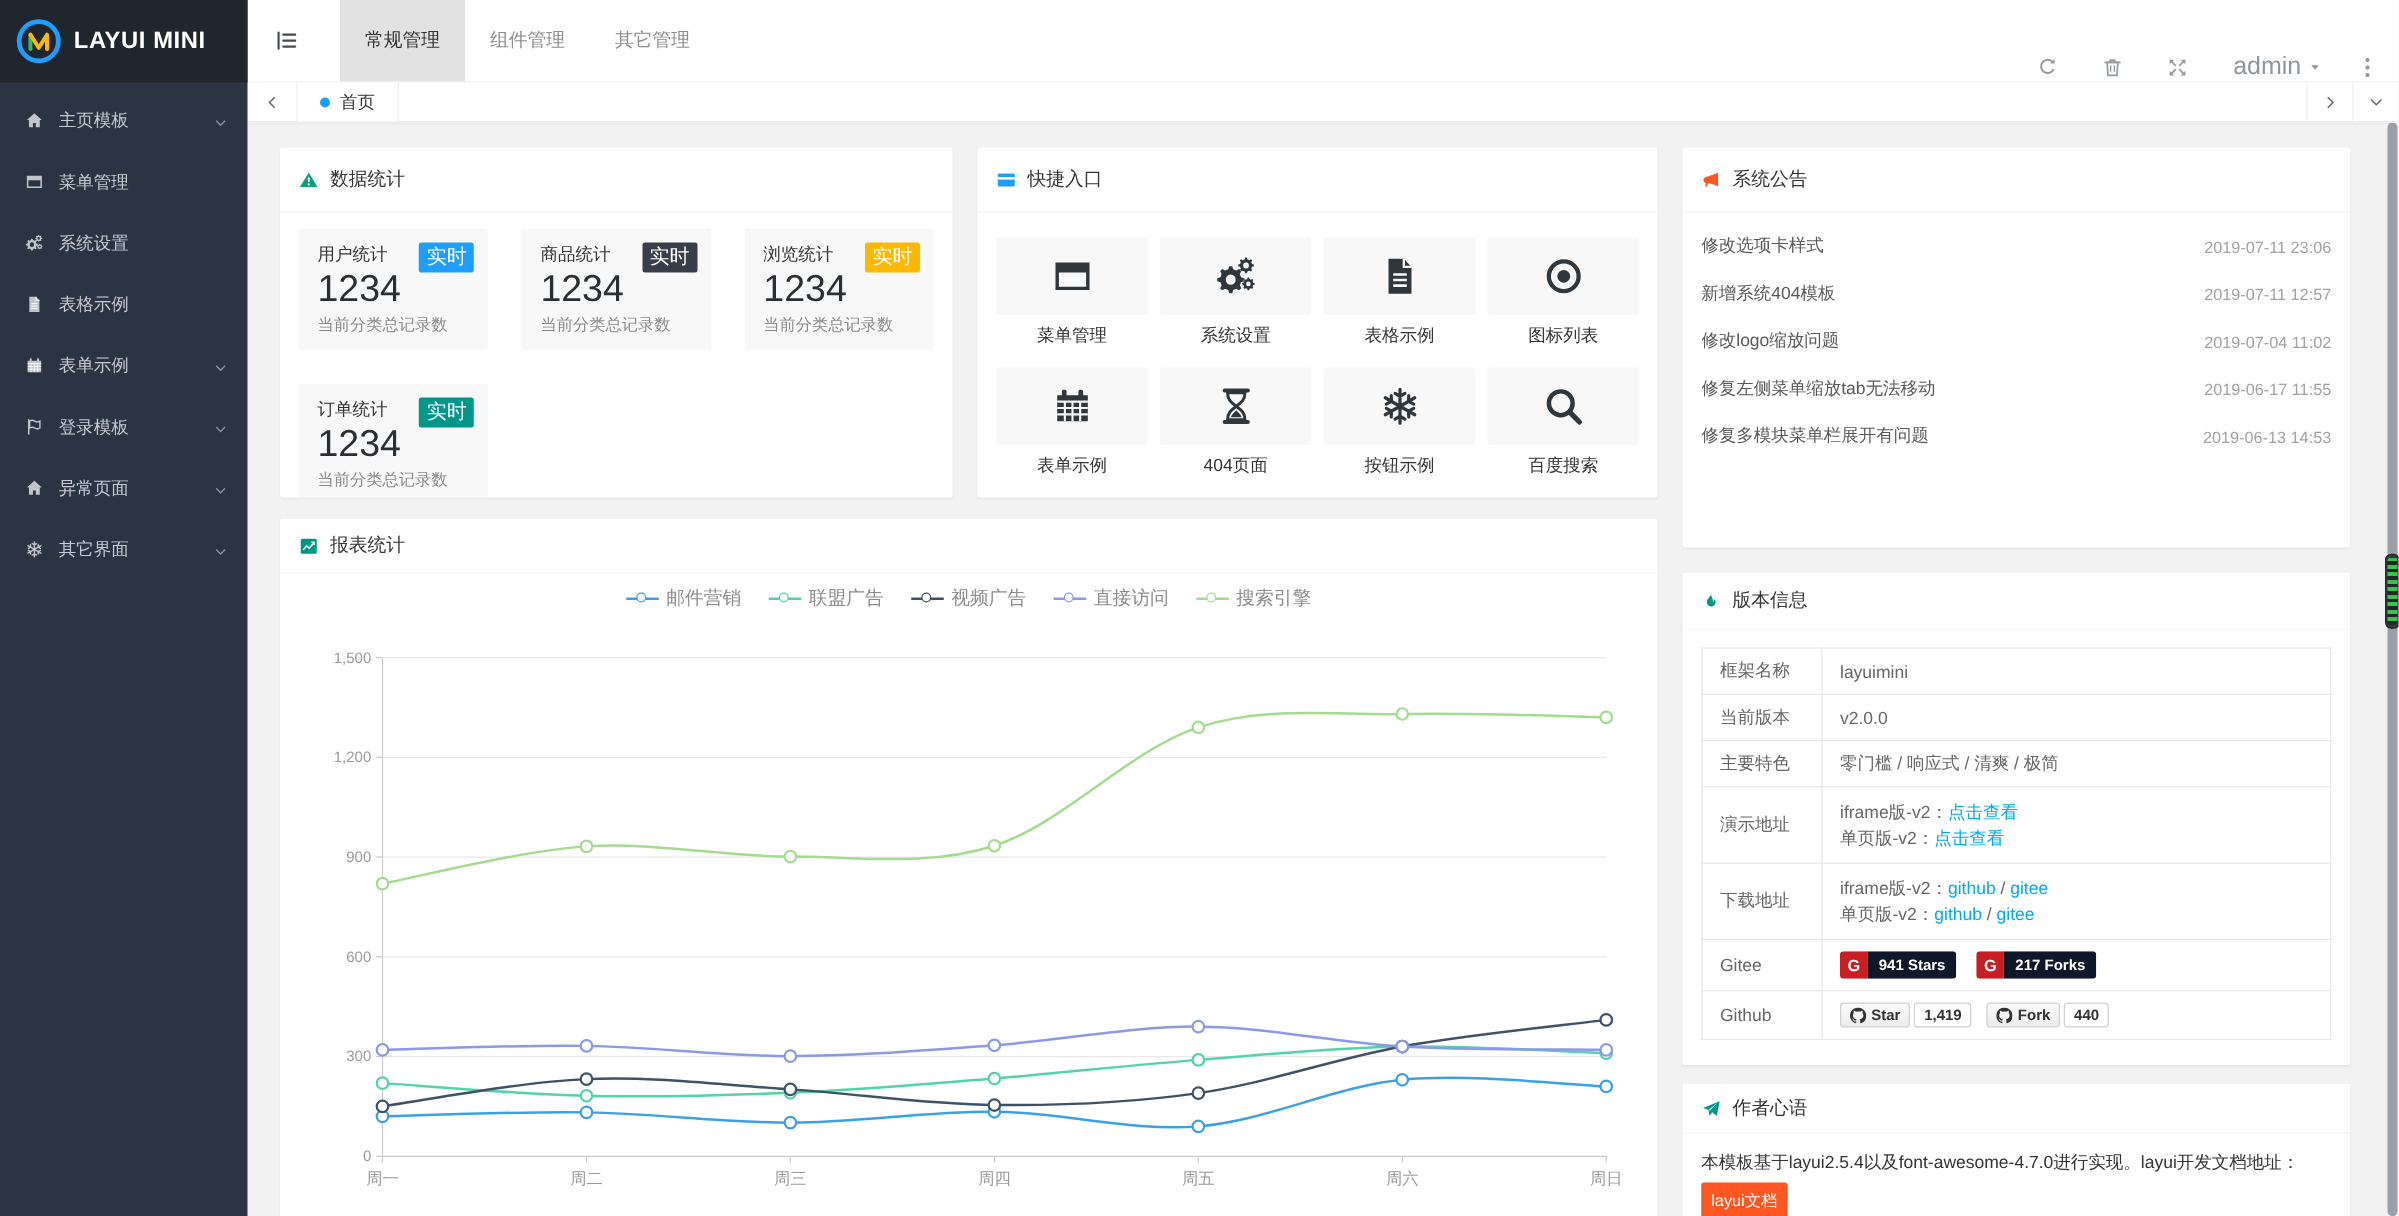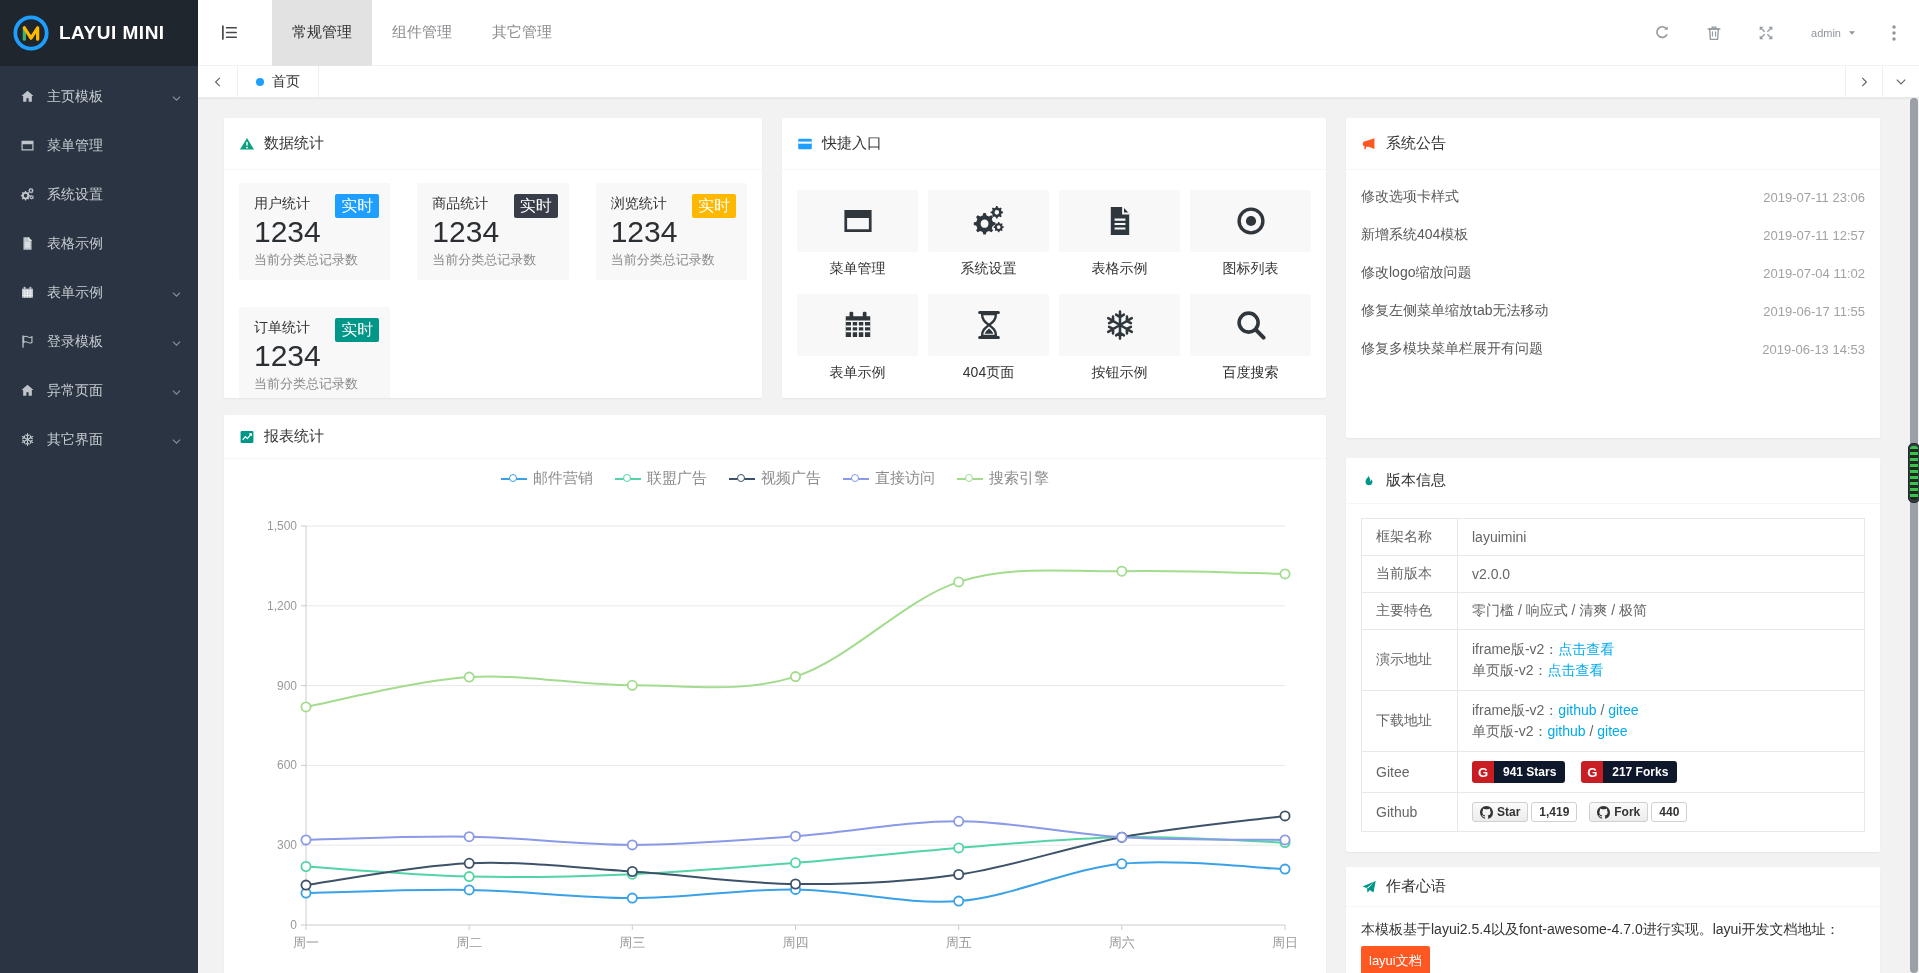--- a/index.html
+++ b/index.html
@@ -13,30 +13,30 @@
   .logo svg { width:38px; height:38px; flex:none; }
   .logo-text { color:#fff; font-size:19px; font-weight:bold; letter-spacing:.5px; white-space:nowrap; }
   .menu { list-style:none; padding-top:6px; }
   .menu li { height:49px; display:flex; align-items:center; padding:0 16px 0 20px; color:#c7ccd1; font-size:14px; cursor:pointer; }
   .menu .mi { width:20px; height:15px; margin-right:7px; color:#bfc5ca; flex:none; display:flex; align-items:center; }
   .menu .mi svg { width:15px; height:15px; }
   .menu .chev { margin-left:auto; width:11px; height:11px; color:#8a9299; }
   .menu .chev svg { width:11px; height:11px; }
 
   
-  .topbar { position:absolute; left:198px; top:0; right:0; height:66px; background:#fff; border-bottom:1px solid #f2f2f2; display:flex; align-items:center; z-index:4; }
+  .topbar { position:absolute; left:198px; top:0; right:0; height:66px; background:#fff; border-bottom:1px solid #f2f2f2; display:flex; align-items:flex-end; z-index:4; }
   .fold-btn { width:62px; height:66px; display:flex; align-items:center; justify-content:center; color:#45484c; cursor:pointer; }
   .fold-btn svg { width:19px; height:19px; }
   .nav-tabs { display:flex; height:66px; margin-left:12px; }
   .nav-tab { height:66px; display:flex; align-items:center; padding:0 20px; font-size:15px; color:#8d8d91; cursor:pointer; }
   .nav-tab.active { background:#e2e2e2; color:#333; }
   .topbar-right { margin-left:auto; display:flex; align-items:center; padding-right:18px; }
   .top-icon { width:18px; height:18px; color:#949a9e; margin-left:34px; cursor:pointer; }
   .top-icon svg { width:18px; height:18px; }
-  .admin-box { display:flex; align-items:center; margin-left:36px; color:#8f959b; font-size:11px; gap:6px; cursor:pointer; }
+  .admin-box { display:flex; align-items:center; margin-left:36px; color:#8f959b; font-size:20px; gap:6px; cursor:pointer; }
   .admin-box .caret { width:10px; height:10px; }
   .kebab { width:14px; height:18px; color:#8f959b; margin-left:30px; cursor:pointer; }
   .kebab svg { width:14px; height:18px; }
 
   
   .tabbar { position:absolute; left:198px; top:66px; right:0; height:32px; background:#fff; border-bottom:1px solid #e9e9e9; box-shadow:0 1px 2px rgba(0,0,0,.05); display:flex; z-index:3; }
   .tab-arrow { width:40px; height:32px; display:flex; align-items:center; justify-content:center; color:#666; border-right:1px solid #eee; cursor:pointer; }
   .tab-arrow svg, .tab-ctl svg { width:12px; height:12px; }
   .page-tab { display:flex; align-items:center; gap:8px; padding:0 18px; font-size:14px; color:#333; border-right:1px solid #eee; cursor:pointer; background:#fff; }
   .page-tab .dot { width:8px; height:8px; border-radius:50%; background:#1E9FFF; }

